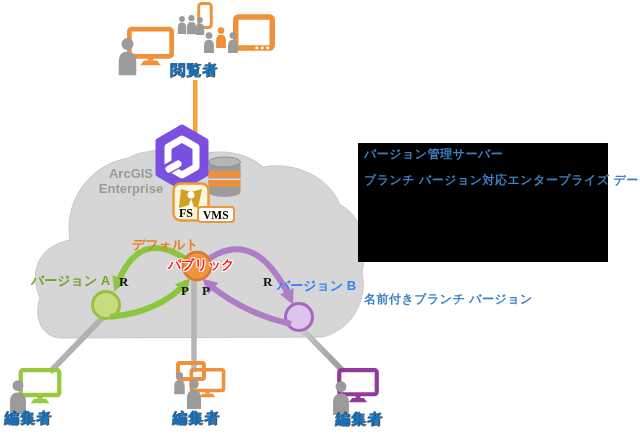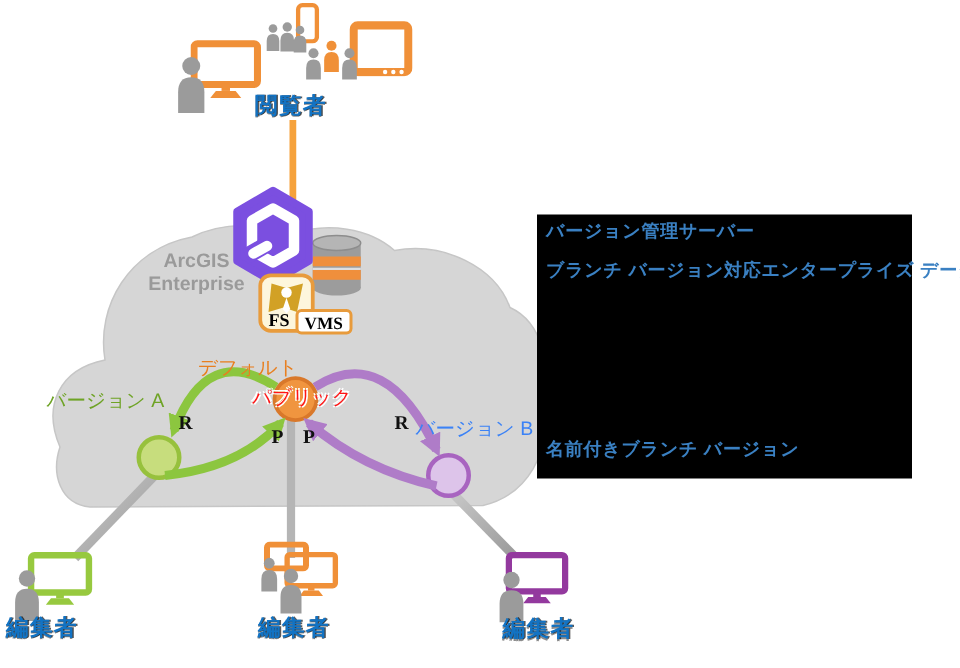--- a/index.html
+++ b/index.html
@@ -1,21 +1,21 @@
 <!DOCTYPE html>
 <html><head>
 <meta charset="utf-8">
 <style>
   html,body{margin:0;padding:0;background:#fff;}
   #canvas{
     position:relative;width:640px;height:445px;background:#fff;
     font-family:"Liberation Sans","DejaVu Sans",sans-serif;overflow:hidden;padding-left:43px;
   }
   .abs{position:absolute;}
-  .lbl{font-weight:normal;white-space:nowrap;}
+  .lbl{font-weight:bold;white-space:nowrap;}
   
   .hl{
     color:#1273c4;font-size:15px;font-weight:bold;text-align:center;
     text-shadow:1px 0 0 rgba(0,0,0,.65), 0 1px 0 rgba(0,0,0,.45);
     letter-spacing:1px;
   }
   .info-line{
     position:absolute;left:6px;color:#3a80c2;font-size:12px;font-weight:bold;
     white-space:nowrap;letter-spacing:.5px;
   }
@@ -31,21 +31,21 @@
     font-size:13px;color:#111;
   }
   .cloud-lbl{
     color:#9a9a9a;font-size:13px;font-weight:bold;text-align:center;line-height:15px;
     width:74px;
   }
   .fs-text,.vms-text{
     font-family:"Liberation Serif","DejaVu Serif",serif;font-weight:bold;color:#262626;
   }
   #info-box{
-    position:absolute;left:358px;top:143px;width:250px;height:176px;background:#000;
+    position:absolute;left:358px;top:143px;width:250px;height:119px;background:#000;
   }
   svg.icon{position:absolute;overflow:visible;}
 </style>
 </head>
 <body>
 
 <div id="canvas">
 
   <svg width="0" height="0" style="position:absolute">
     <defs>
@@ -172,21 +172,21 @@
     <text x="7" y="35" class="fs-text" font-size="12">FS</text>
   </svg>
 
   <svg class="icon" style="left:197px;top:206px" width="38" height="17">
     <rect x="1" y="1" width="36" height="15" rx="3" fill="#fff" stroke="#e89b3c" stroke-width="2"></rect>
     <text x="6" y="13" class="vms-text" font-size="11.5">VMS</text>
   </svg>
 
   <div class="abs lbl default-lbl" style="left:132px;top:236px">デフォルト</div>
   <div class="abs lbl public-lbl" style="left:168px;top:256px">パブリック</div>
-  <div class="abs lbl ver-a" style="left:31px;top:258px">バージョン A</div>
+  <div class="abs lbl ver-a" style="left:31px;top:272px">バージョン A</div>
   <div class="abs lbl ver-b" style="left:277px;top:277px">バージョン B</div>
 
   <div class="abs rp" style="left:119px;top:274px">R</div>
   <div class="abs rp" style="left:181px;top:283px">P</div>
   <div class="abs rp" style="left:202px;top:283px">P</div>
   <div class="abs rp" style="left:263px;top:274px">R</div>
 
   <div id="info-box">
     <div class="info-line" style="top:3px">バージョン管理サーバー</div>
     <div class="info-line" style="top:29px">ブランチ バージョン対応エンタープライズ データ</div>

